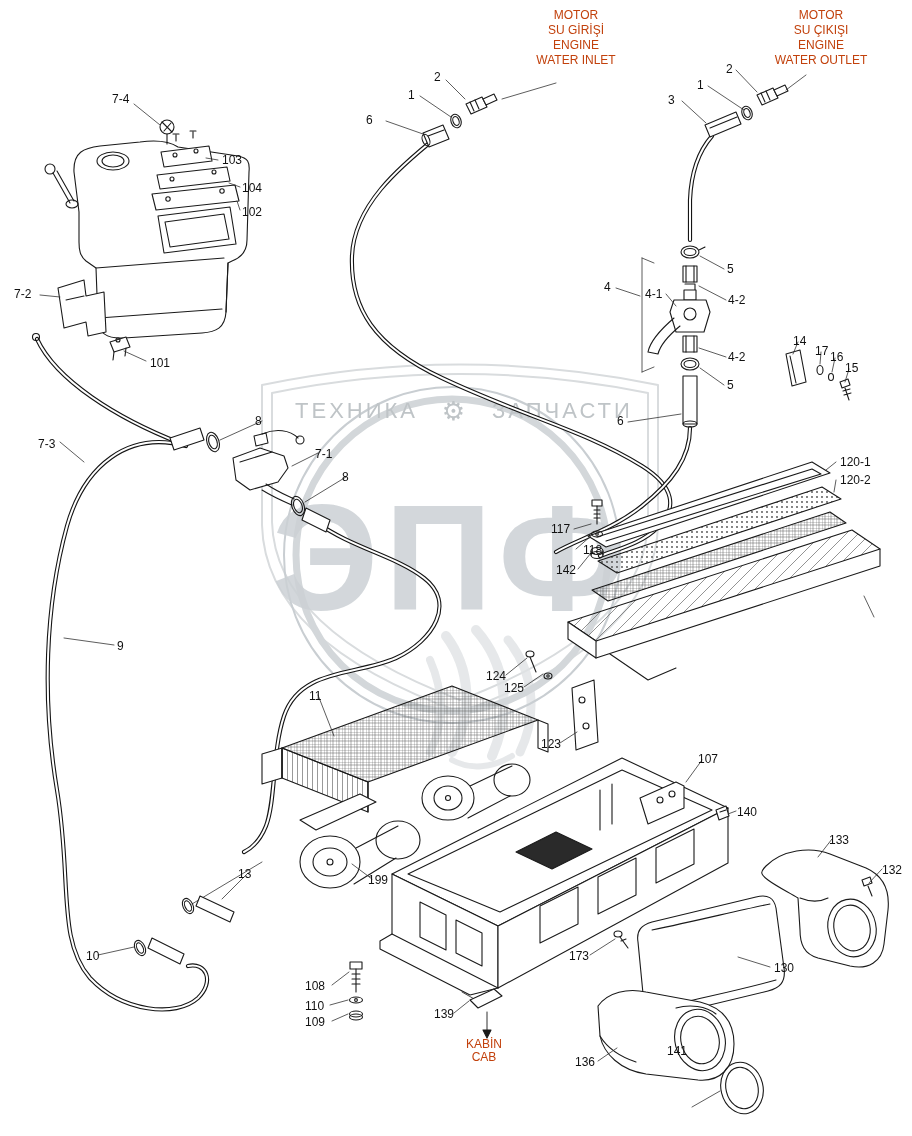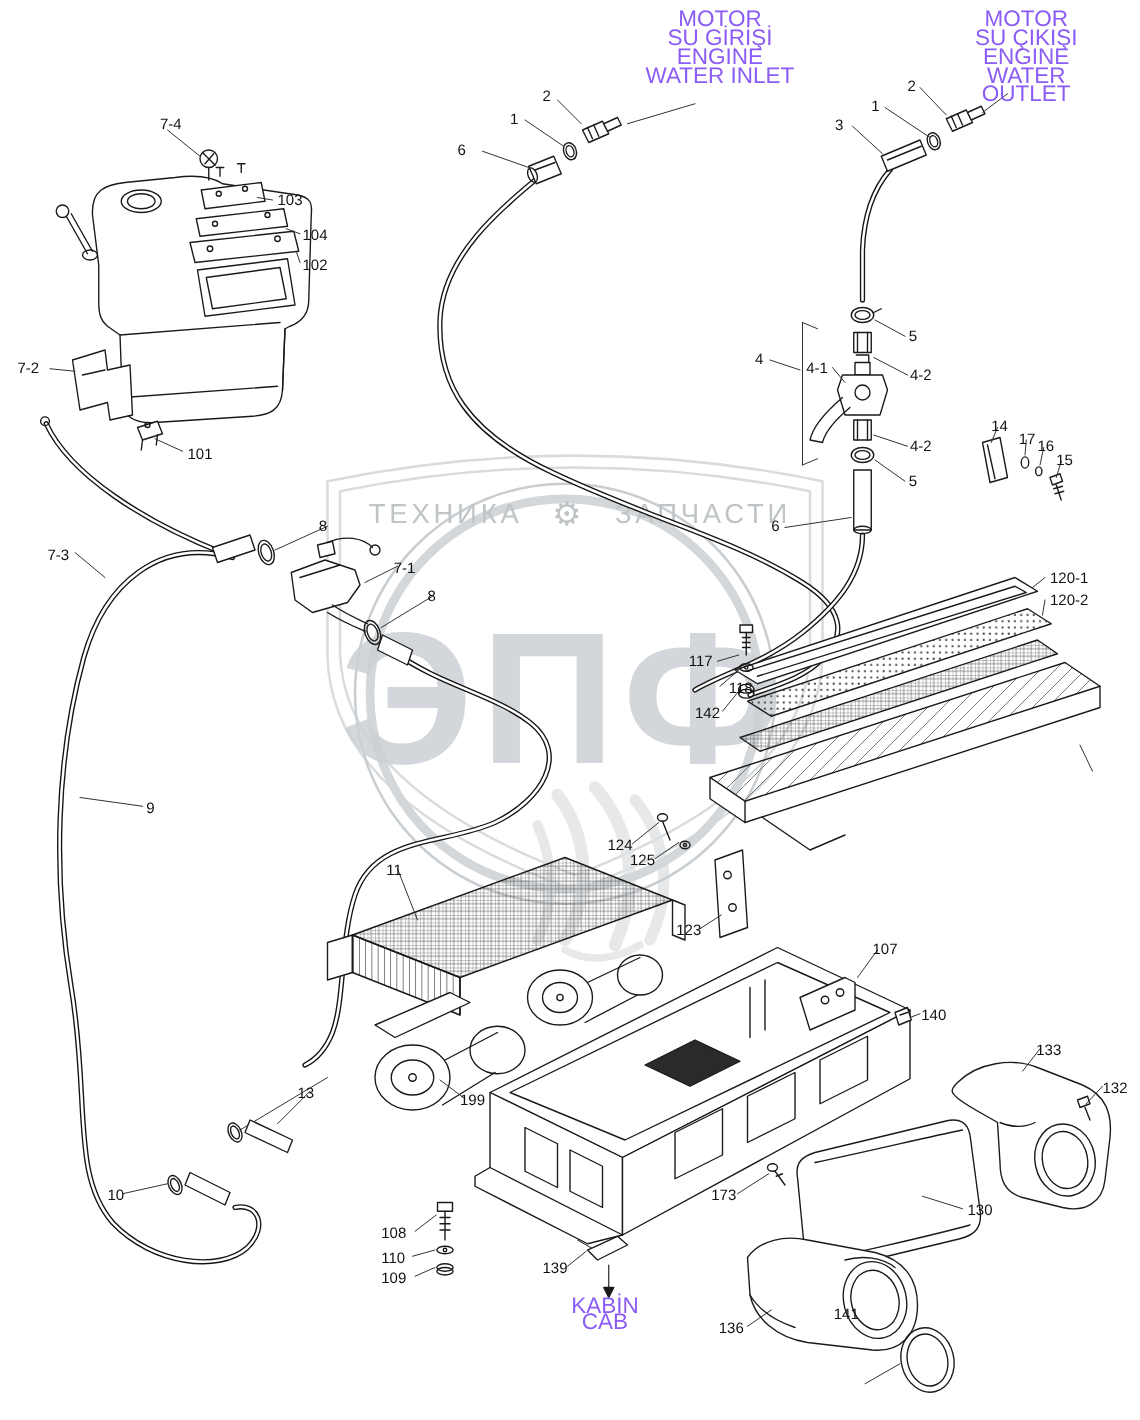--- a/index.html
+++ b/index.html
@@ -2,21 +2,21 @@
 <html><head>
 <meta charset="utf-8">
 <style>
   html,body{margin:0;padding:0;background:#fff;}
   .canvas{position:relative;width:912px;height:1136px;background:#fff;
           font-family:"Liberation Sans",sans-serif;overflow:hidden;}
   .canvas svg{position:absolute;left:0;top:0;
           fill:none;stroke:#1a1a1a;stroke-width:1.1;
           stroke-linecap:round;stroke-linejoin:round;}
   .part-label{position:absolute;font-size:12px;color:#111;white-space:nowrap;}
-  .hdr{position:absolute;text-align:center;font-size:18px;line-height:15px;color:#8b5cf6;}
+  .hdr{position:absolute;text-align:center;font-size:12px;line-height:15px;color:#c2410c;}
   #hdr-inlet{left:516px;top:8px;width:120px;}
   #hdr-outlet{left:754px;top:8px;width:134px;}
   #hdr-cab{left:450px;top:1038px;width:68px;line-height:13px;}
 </style>
 </head>
 <body>
 
 <div class="canvas">
 
 <svg width="912" height="1136" viewBox="0 0 912 1136">
@@ -362,21 +362,21 @@
   <div>ENGINE</div>
   <div>WATER OUTLET</div>
 </div>
 
 <div class="hdr" id="hdr-cab">
   <div>KABİN</div>
   <div>CAB</div>
 </div>
 
 <div id="labels">
-      <span class="part-label" style="left: 112px; top: 92px; margin-left: 16px;">7-4</span>
+      <span class="part-label" style="left: 112px; top: 92px;">7-4</span>
       <span class="part-label" style="left: 222px; top: 153px;">103</span>
       <span class="part-label" style="left: 242px; top: 181px;">104</span>
       <span class="part-label" style="left: 242px; top: 205px;">102</span>
       <span class="part-label" style="left: 14px; top: 287px;">7-2</span>
       <span class="part-label" style="left: 150px; top: 356px;">101</span>
       <span class="part-label" style="left: 38px; top: 437px;">7-3</span>
       <span class="part-label" style="left: 434px; top: 70px;">2</span>
       <span class="part-label" style="left: 408px; top: 88px;">1</span>
       <span class="part-label" style="left: 366px; top: 113px;">6</span>
       <span class="part-label" style="left: 726px; top: 62px;">2</span>

